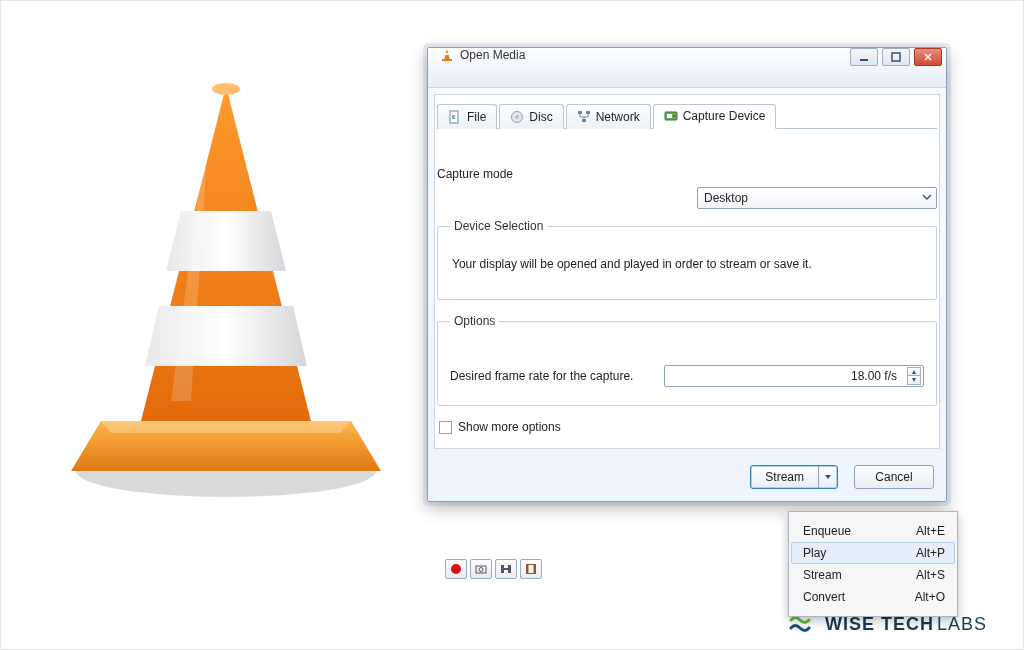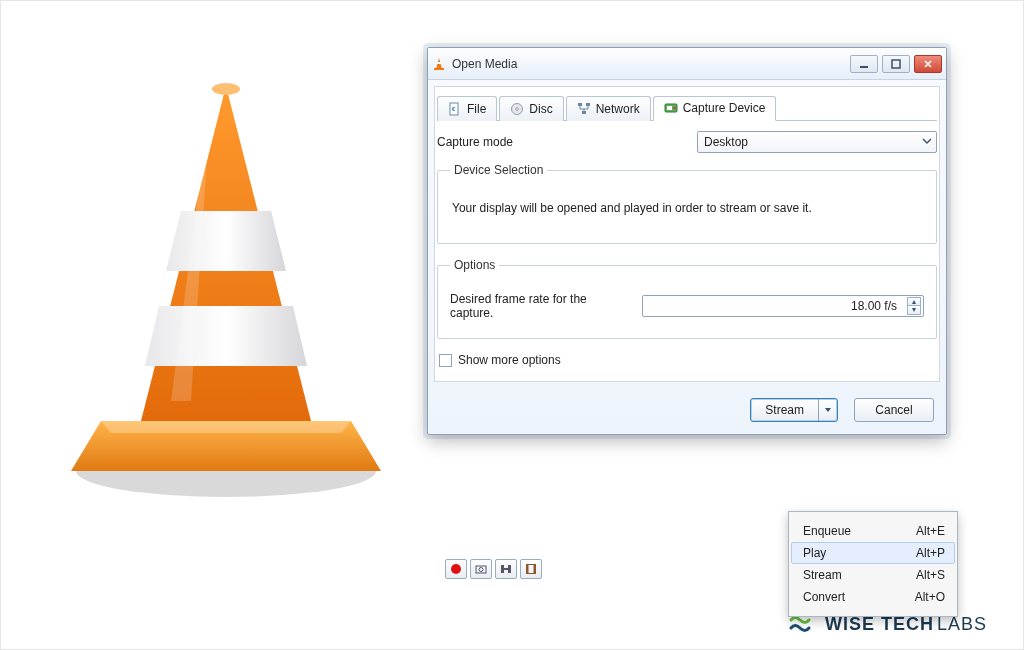--- a/index.html
+++ b/index.html
@@ -25,26 +25,26 @@
     position: absolute;
     left: 426px;
     top: 46px;
     width: 520px;
     background: linear-gradient(#f7fbff, #eef4fb);
     border: 1px solid #8aa0b8;
     box-shadow: 0 6px 18px rgba(0,0,0,0.28), 0 0 0 4px rgba(180,200,220,0.3);
     border-radius: 2px;
   }
   .titlebar {
-    height: 32px;
+    height: 40px;
     background: linear-gradient(#fdfeff, #e6eef8);
     border-bottom: 1px solid #c7d3e0;
     display: flex;
-    align-items: center;
-    padding: 0 4px 0 4px;
+    align-items: flex-start;
+    padding: 0 4px 0 12px;
     gap: 6px;
   }
   .titlebar .mini-cone { width: 14px; height: 14px; }
   .titlebar .title { flex: 1; font-size: 12px; color: #333; }
   .win-btns { display: flex; gap: 4px; }
   .win-btn {
     width: 28px; height: 18px;
     background: linear-gradient(#f6f8fb,#dfe7f1);
     border: 1px solid #9cb1c8;
     border-radius: 2px;
@@ -79,37 +79,38 @@
   .select {
     width: 240px;
     height: 22px;
     background: linear-gradient(#fff,#f1f4f8);
     border:1px solid #8fa4ba;
     border-radius:2px;
     display:flex;align-items:center;
     padding: 0 6px;
     font-size:12px;
     position:relative;
+    margin-top:48px;
   }
   .select .chev { position:absolute; right:4px; top:50%; transform:translateY(-50%); }
   .select .chev svg{width:10px;height:10px;}
 
   fieldset {
     border:1px solid #c7d1dc;
     border-radius:2px;
     margin: 8px 0 14px;
     padding: 14px 12px 18px;
   }
   legend { padding: 0 4px; font-size:12px; color:#333; }
   .desc { font-size:12px; color:#222; margin: 10px 2px; }
 
-  .spin-row { display:flex; align-items:center; gap:16px; margin-top:6px; }
+  .spin-row { display:flex; align-items:center; gap:16px; margin-top:23px; }
   .spin-row .lbl { flex:1; }
   .spinbox {
-    width: 282px; height:22px;
+    width: 260px; height:22px;
     border:1px solid #8fa4ba; border-radius:2px;
     background:#fff;
     display:flex; align-items:center;
     padding: 0 2px 0 8px;
     justify-content:flex-end;
     gap:6px;
   }
   .spinbox .val { flex:1; text-align:right; padding-right:4px; }
   .spinbox .steppers { width:14px; display:flex; flex-direction:column; }
   .spinbox .step { height:9px; border:1px solid #9db1c6; background:linear-gradient(#fdfefe,#e8eef5); display:flex;align-items:center;justify-content:center;}

